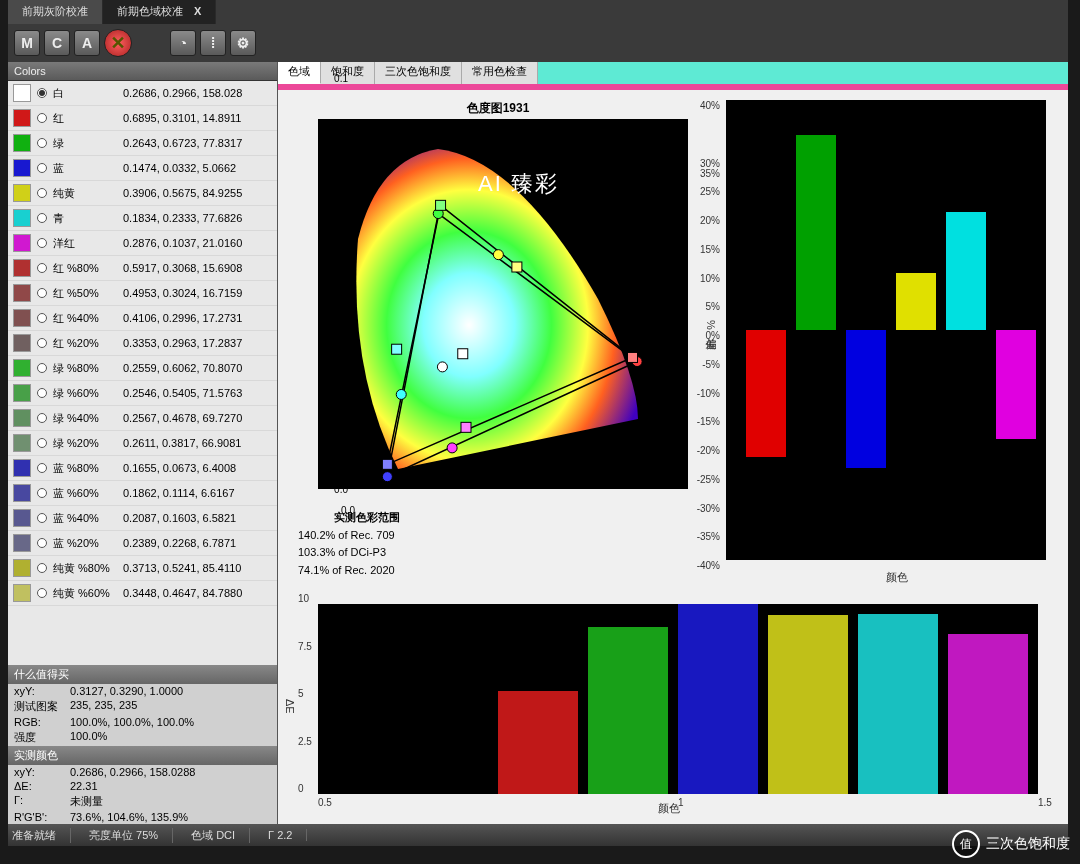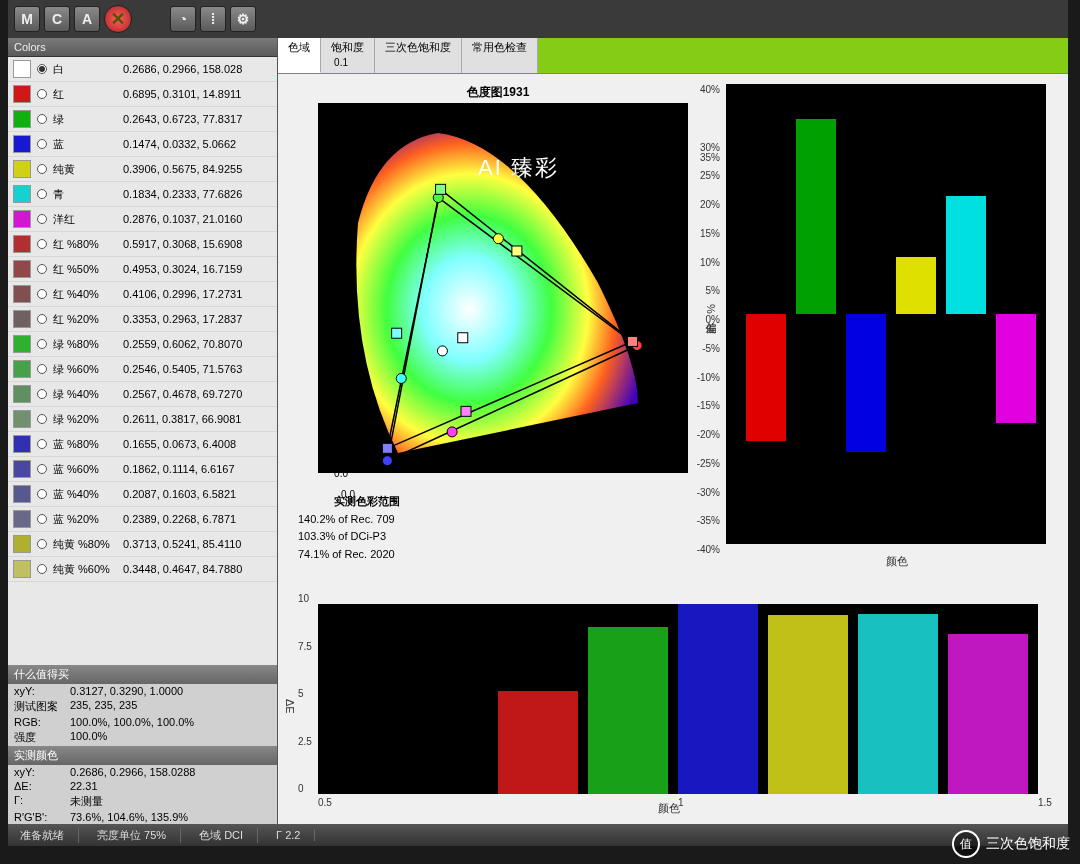--- a/index.html
+++ b/index.html
@@ -20,21 +20,21 @@
 .swatch { width: 18px; height: 18px; border: 1px solid #999; flex-shrink: 0; }
 .sel-mark { width: 10px; height: 10px; border: 1px solid #555; border-radius: 50%; flex-shrink: 0; background: #fff; }
 .sel-mark.on::after { content:''; display:block; width:6px; height:6px; background:#333; border-radius:50%; margin:1px; }
 .cname { width: 64px; }
 .cval { flex: 1; text-align: left; white-space: nowrap; overflow: hidden; }
 .info-block { background: #d0d0d0; font-size: 11px; }
 .info-hdr { background: linear-gradient(#888,#666); color: #fff; padding: 2px 6px; font-size: 11px; }
 .info-row { display: flex; padding: 1px 6px; }
 .info-k { width: 56px; }
 .content { flex: 1; background: #f0f0f0; display: flex; flex-direction: column; }
-.sub-tabs { display: flex; background: #84cc16; height: 36px; border-bottom: 1px solid #ec4899; }
+.sub-tabs { display: flex; background: #5eead4; height: 28px; border-bottom: 6px solid #ec4899; }
 .sub-tab { padding: 2px 10px; font-size: 11px; border-right: 1px solid #aaa; background: #e0e0e0; cursor: pointer; }
 .sub-tab.active { background: #fff; border-bottom: 1px solid #fff; }
 .charts { flex: 1; position: relative; padding: 10px; }
 .cie-area { position: absolute; left: 10px; top: 10px; width: 420px; }
 .cie-title { text-align: center; font-size: 12px; font-weight: bold; margin-bottom: 2px; }
 .cie-plot { width: 370px; height: 370px; position: relative; margin-left: 30px; }
 .cie-bg { width: 100%; height: 100%; background: #000; position: relative; overflow: hidden; }
 .overlay-text { position: absolute; top: 50px; left: 160px; color: #fff; font-size: 22px; letter-spacing: 2px; z-index: 5; }
 .axis-y { position: absolute; left: 10px; top: 0; height: 370px; width: 20px; }
 .axis-y span { position: absolute; right: 0; font-size: 10px; transform: translateY(-50%); }
@@ -42,29 +42,36 @@
 .axis-x span { position: absolute; font-size: 10px; transform: translateX(-50%); }
 .gamut-info { margin-left: 10px; margin-top: 20px; font-size: 11px; line-height: 1.6; }
 .gamut-info .hdr { font-weight: bold; margin-left: 36px; }
 .bar-chart { position: absolute; background: #000; }
 .bc1 { right: 22px; top: 10px; width: 320px; height: 460px; }
 .bc2 { left: 40px; bottom: 30px; width: 720px; height: 190px; }
 .bar { position: absolute; }
 .bc-axis-label { position: absolute; font-size: 11px; color: #333; }
 .bc-ylabel { writing-mode: vertical-rl; }
 .tick { position: absolute; font-size: 10px; color: #333; }
-.status { height: 22px; background: linear-gradient(#555,#333); color: #ddd; font-size: 11px; display: flex; align-items: center; padding: 0 12px; gap: 18px; }
+.status { height: 22px; background: linear-gradient(#555,#333); color: #ddd; font-size: 11px; display: flex; align-items: center; padding: 0 4px; gap: 18px; }
 .status span { border-right: 1px solid #666; padding-right: 14px; }
 .watermark { position: absolute; right: 10px; bottom: 6px; display: flex; align-items: center; gap: 6px; color: #fff; font-size: 14px; z-index: 10; }
 .wm-circle { width: 28px; height: 28px; border: 2px solid #fff; border-radius: 50%; display: flex; align-items: center; justify-content: center; font-size: 12px; background: rgba(0,0,0,0.4); }
 </style>
 </head>
 <body>
 
 <div class="app">
+  <div class="tabs-top">
+    <div class="tab-top">前期灰阶校准</div>
+    <div class="tab-top active">
+      <span>前期色域校准</span>
+      <span class="tab-close">X</span>
+    </div>
+  </div>
 
   <div class="toolbar">
     <div class="tb-btn">M</div>
     <div class="tb-btn">C</div>
     <div class="tb-btn">A</div>
     <div class="tb-x">✕</div>
     <div style="width:30px"></div>
     <div class="tb-btn">◔</div>
     <div class="tb-btn">⁞</div>
     <div class="tb-btn">⚙</div>

